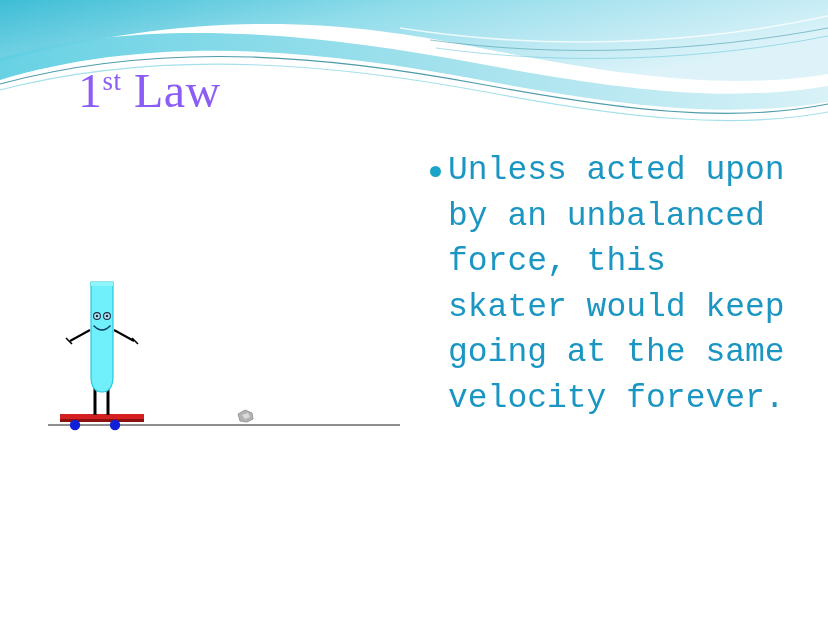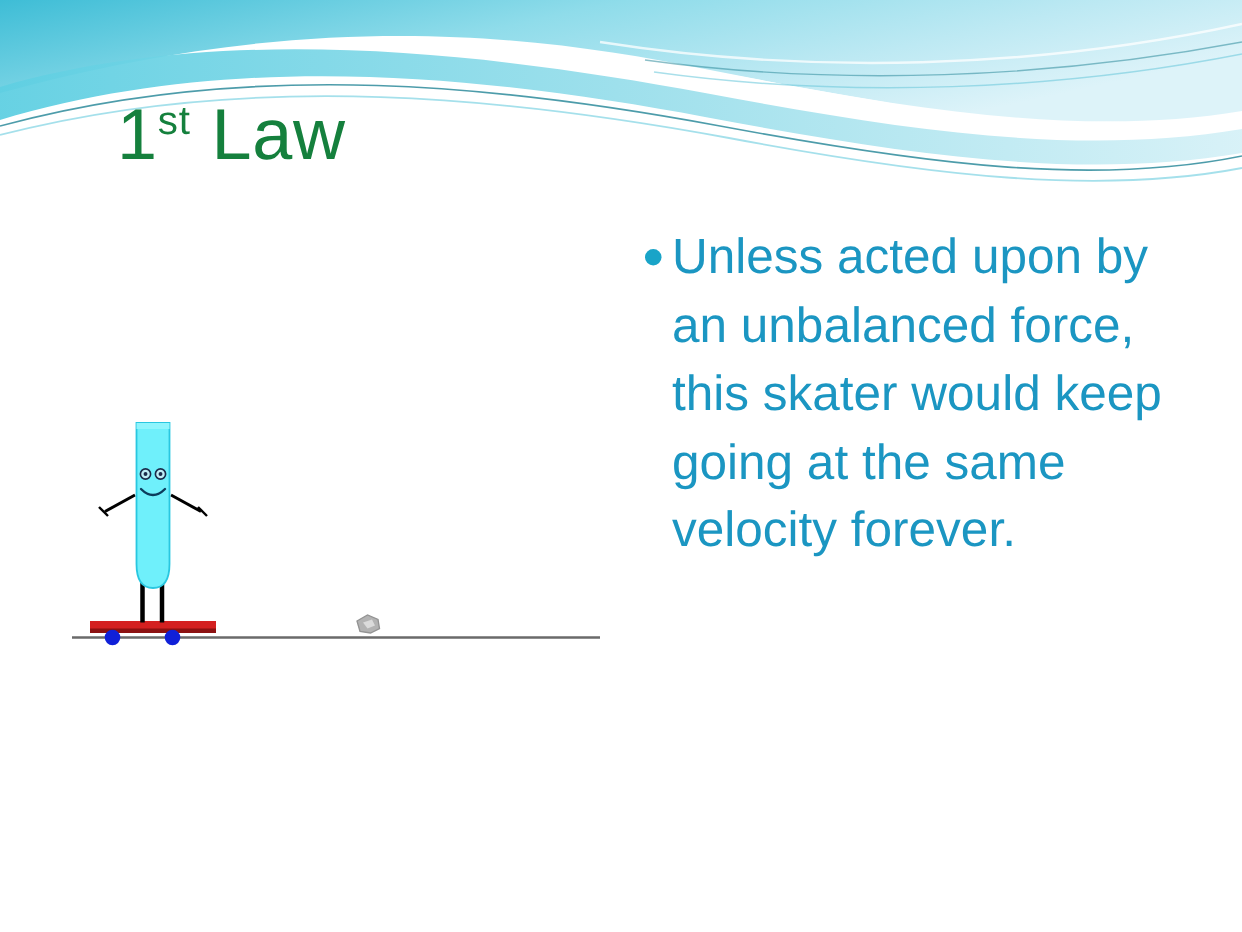--- a/index.html
+++ b/index.html
@@ -28,24 +28,24 @@
     overflow: hidden;
     pointer-events: none;
   }
   .banner svg { display: block; }
 
   
   .title {
     position: absolute;
     left: 78px;
     top: 66px;
-    font-family: Liberation Sans, sans-serif;
+    font-family: Liberation Serif, serif;
     font-size: 48px;
     line-height: 1.05;
-    color: #15803d;
+    color: #8b5cf6;
     letter-spacing: 0.5px;
     white-space: nowrap;
   }
   .title sup {
     font-size: 0.56em;
     vertical-align: super;
     line-height: 0;
   }
 
   
@@ -63,21 +63,21 @@
     flex: 0 0 auto;
     width: 11px;
     height: 11px;
     border-radius: 50%;
     background: #19a4c8;
     margin-top: 18px;
     margin-right: 7px;
   }
   .bullet-text {
     flex: 1 1 auto;
-    font-family: Liberation Sans, sans-serif;
+    font-family: Liberation Mono, monospace;
     font-size: 33px;
     line-height: 1.38;
     color: #1b96c2;
     text-align: left;
   }
 
   
   .illustration {
     position: absolute;
     left: 38px;

